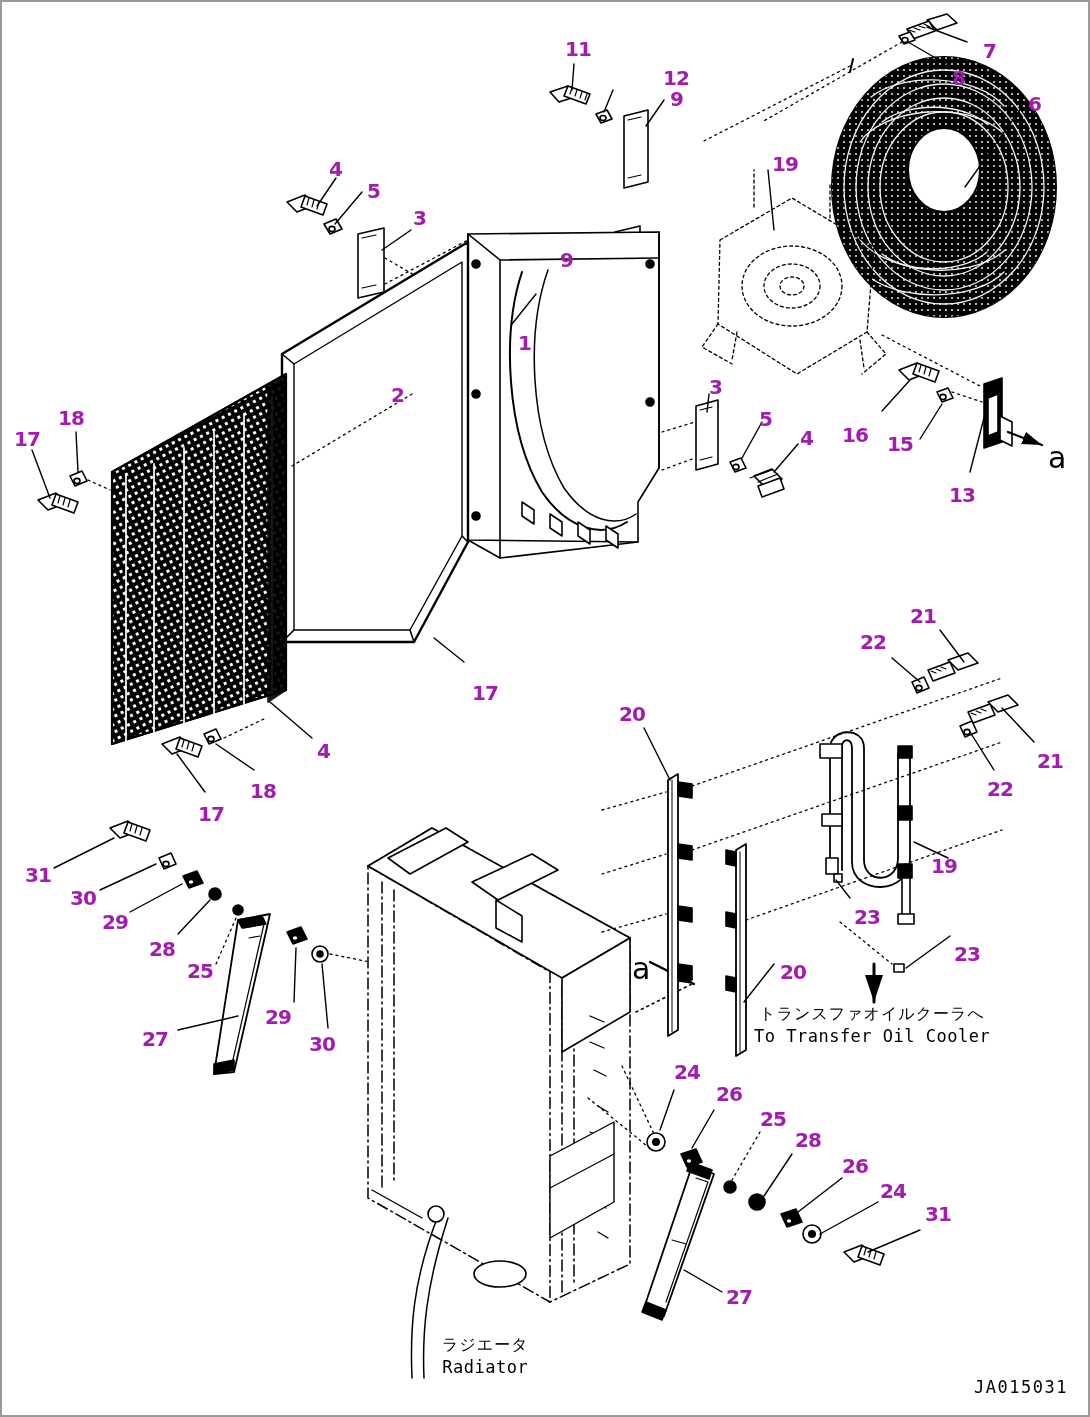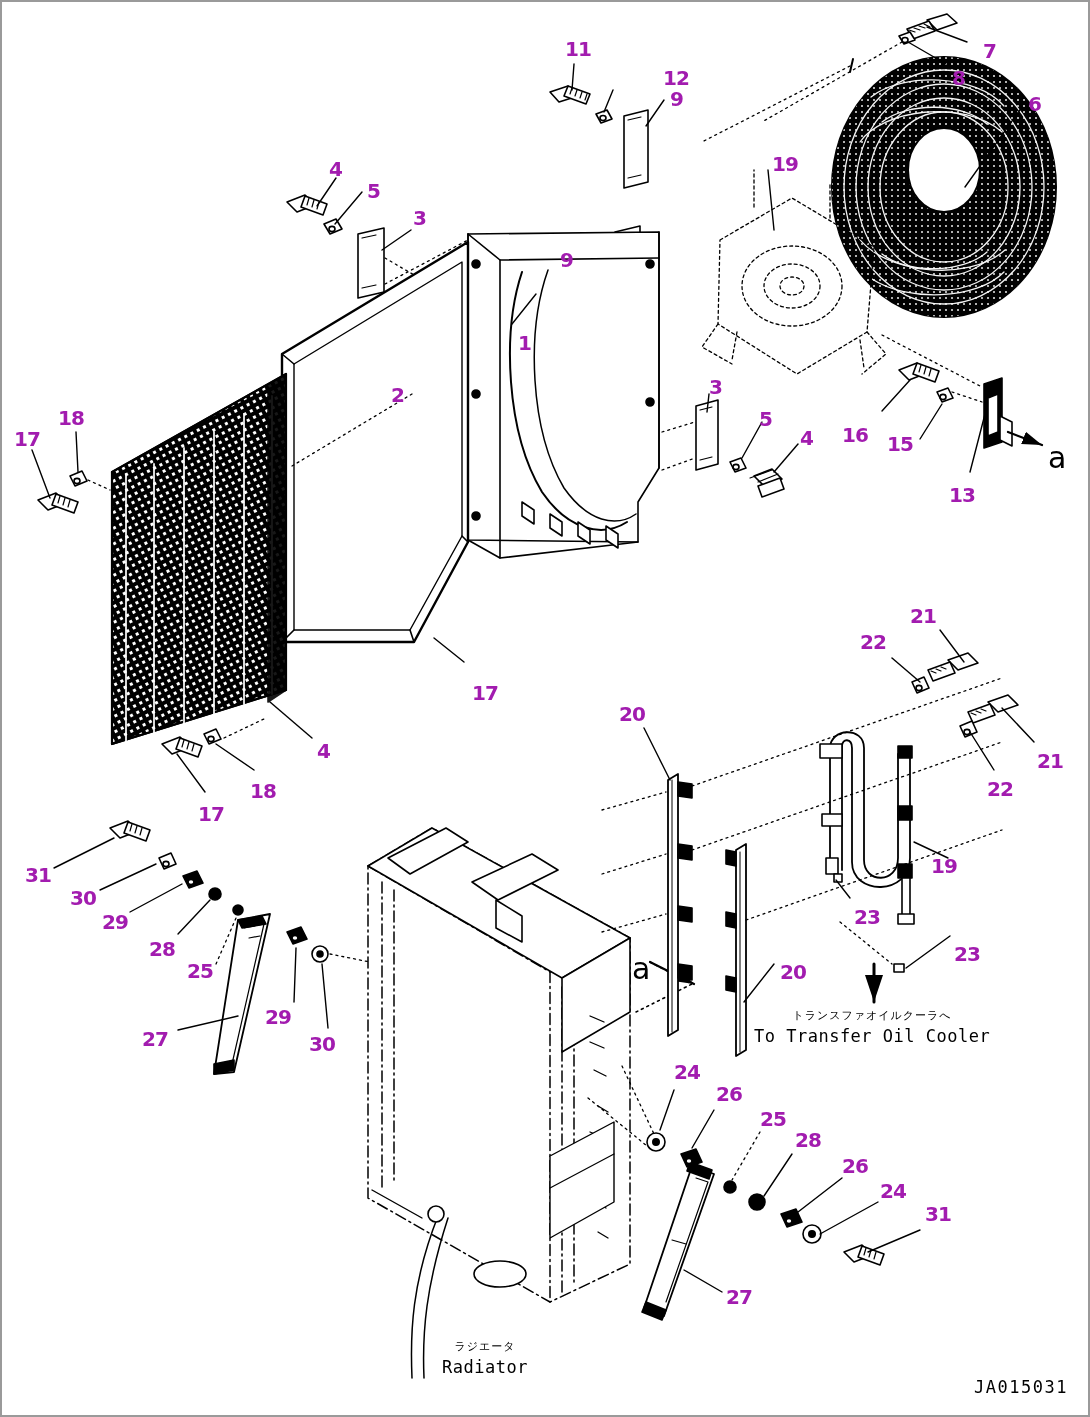--- a/index.html
+++ b/index.html
@@ -34,21 +34,21 @@
   }
   .cap{
     position:absolute;
     color:#000000;
     font-family:"DejaVu Sans Mono","Liberation Mono",monospace;
     font-size:17px;
     line-height:21px;
     white-space:nowrap;
     text-align:center;
   }
-  .cap .jp{font-family:Liberation Serif, serif;font-size:11px;letter-spacing:1px;display:block;}
+  .cap .jp{font-family:Liberation Mono, monospace;font-size:16px;letter-spacing:1px;display:block;}
   .cap .en{display:block;letter-spacing:0.5px;}
   .dwg{
     position:absolute;
     right:20px;bottom:18px;
     color:#000000;
     font-family:"DejaVu Sans Mono","Liberation Mono",monospace;
     font-size:17px;
     letter-spacing:1.5px;
   }
 </style>

